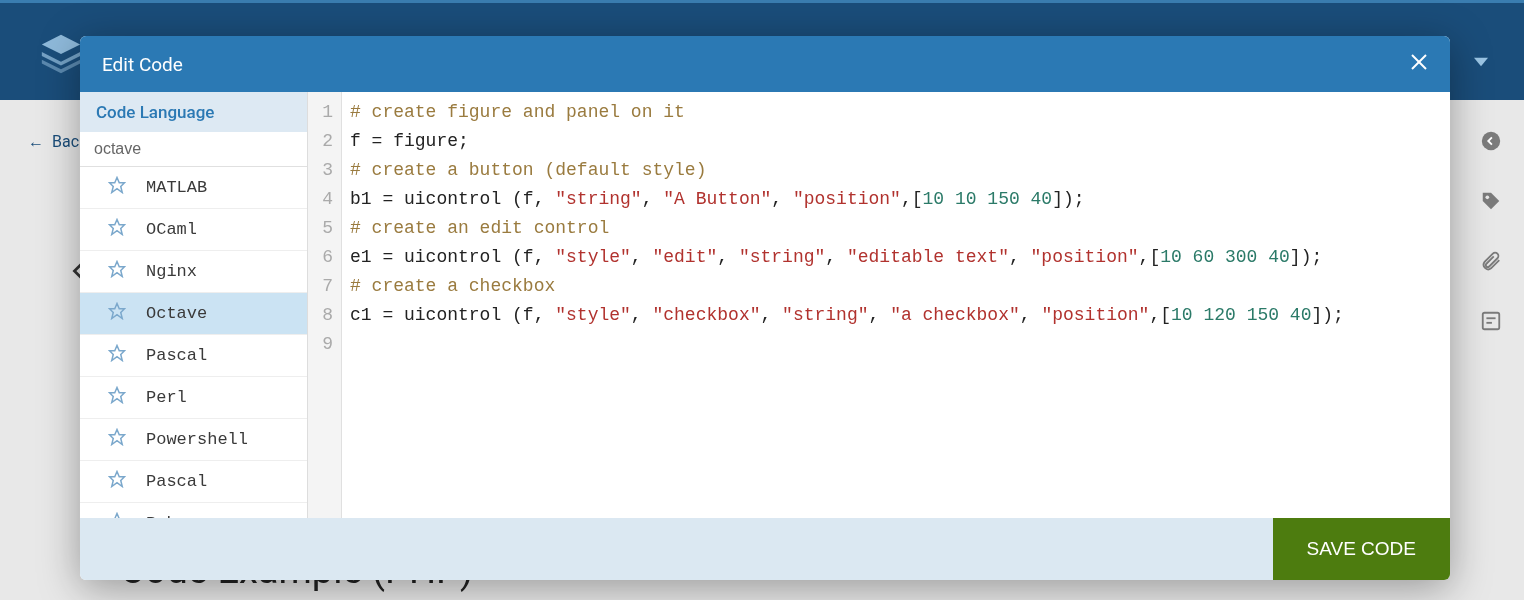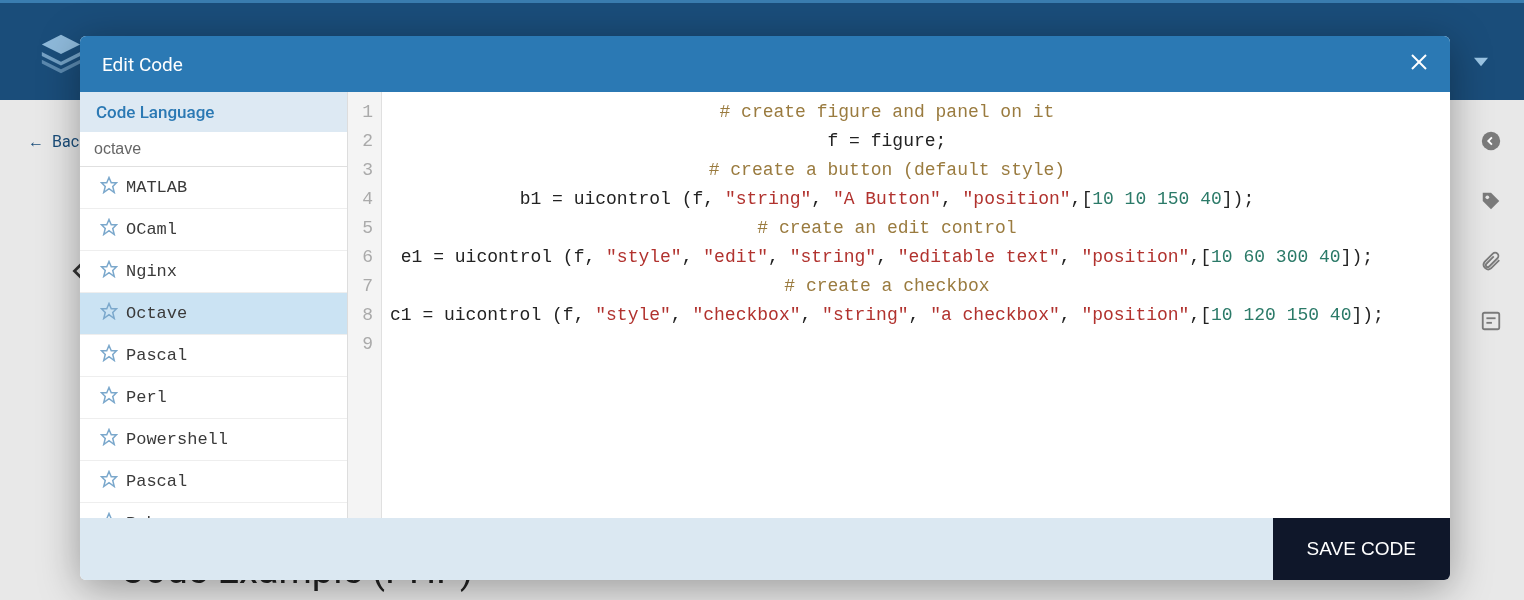--- a/index.html
+++ b/index.html
@@ -96,21 +96,21 @@
   align-items: center;
   gap: 48px;
 }
 .modal-close { cursor: pointer; font-size: 20px; }
 .modal-body {
   flex: 1;
   display: flex;
   min-height: 0;
 }
 .lang-panel {
-  width: 268px;
+  width: 228px;
   border-right: 1px solid #ddd;
   display: flex;
   flex-direction: column;
   background: #fff;
   overflow: hidden;
 }
 .lang-header {
   background: #dde9f3;
   color: #2b79b4;
   padding: 10px 16px;
@@ -125,27 +125,27 @@
   outline: none;
   color: #666;
 }
 .lang-list {
   flex: 1;
   overflow-y: auto;
 }
 .lang-item {
   display: flex;
   align-items: center;
-  padding: 9px 20px;
+  padding: 9px 28px;
   font-size: 17px;
   color: #3a3a3a;
   border-bottom: 1px solid #eee;
   cursor: pointer;
   font-family: "Courier New", monospace;
-  gap: 8px;
+  gap: 20px;
 }
 .lang-item.selected {
   background: #cbe3f3;
 }
 .star-icon {
   color: #7ba8cc;
   flex-shrink: 0;
 }
 .editor {
   flex: 1;
@@ -162,34 +162,33 @@
   text-align: right;
   padding: 6px 8px 6px 14px;
   border-right: 1px solid #e0e0e0;
   user-select: none;
   min-width: 34px;
 }
 .gutter div { height: 29px; }
 .code-lines {
   padding: 6px 8px;
   white-space: pre;
-  text-align: center;
 }
 .code-lines div { height: 29px; }
 .tok-comment { color: #9a7b3f; }
 .tok-str { color: #b1322e; }
 .tok-num { color: #2b7a68; }
 .tok-id { color: #222; }
 .modal-footer {
   background: #dbe8f2;
   display: flex;
   justify-content: flex-end;
 }
 .save-btn {
-  background: #0f172a;
+  background: #4d7c0f;
   color: #fff;
   border: none;
   padding: 20px 34px;
   font-size: 19px;
   font-weight: 500;
   cursor: pointer;
 }
 </style>
 </head>
 <body>

